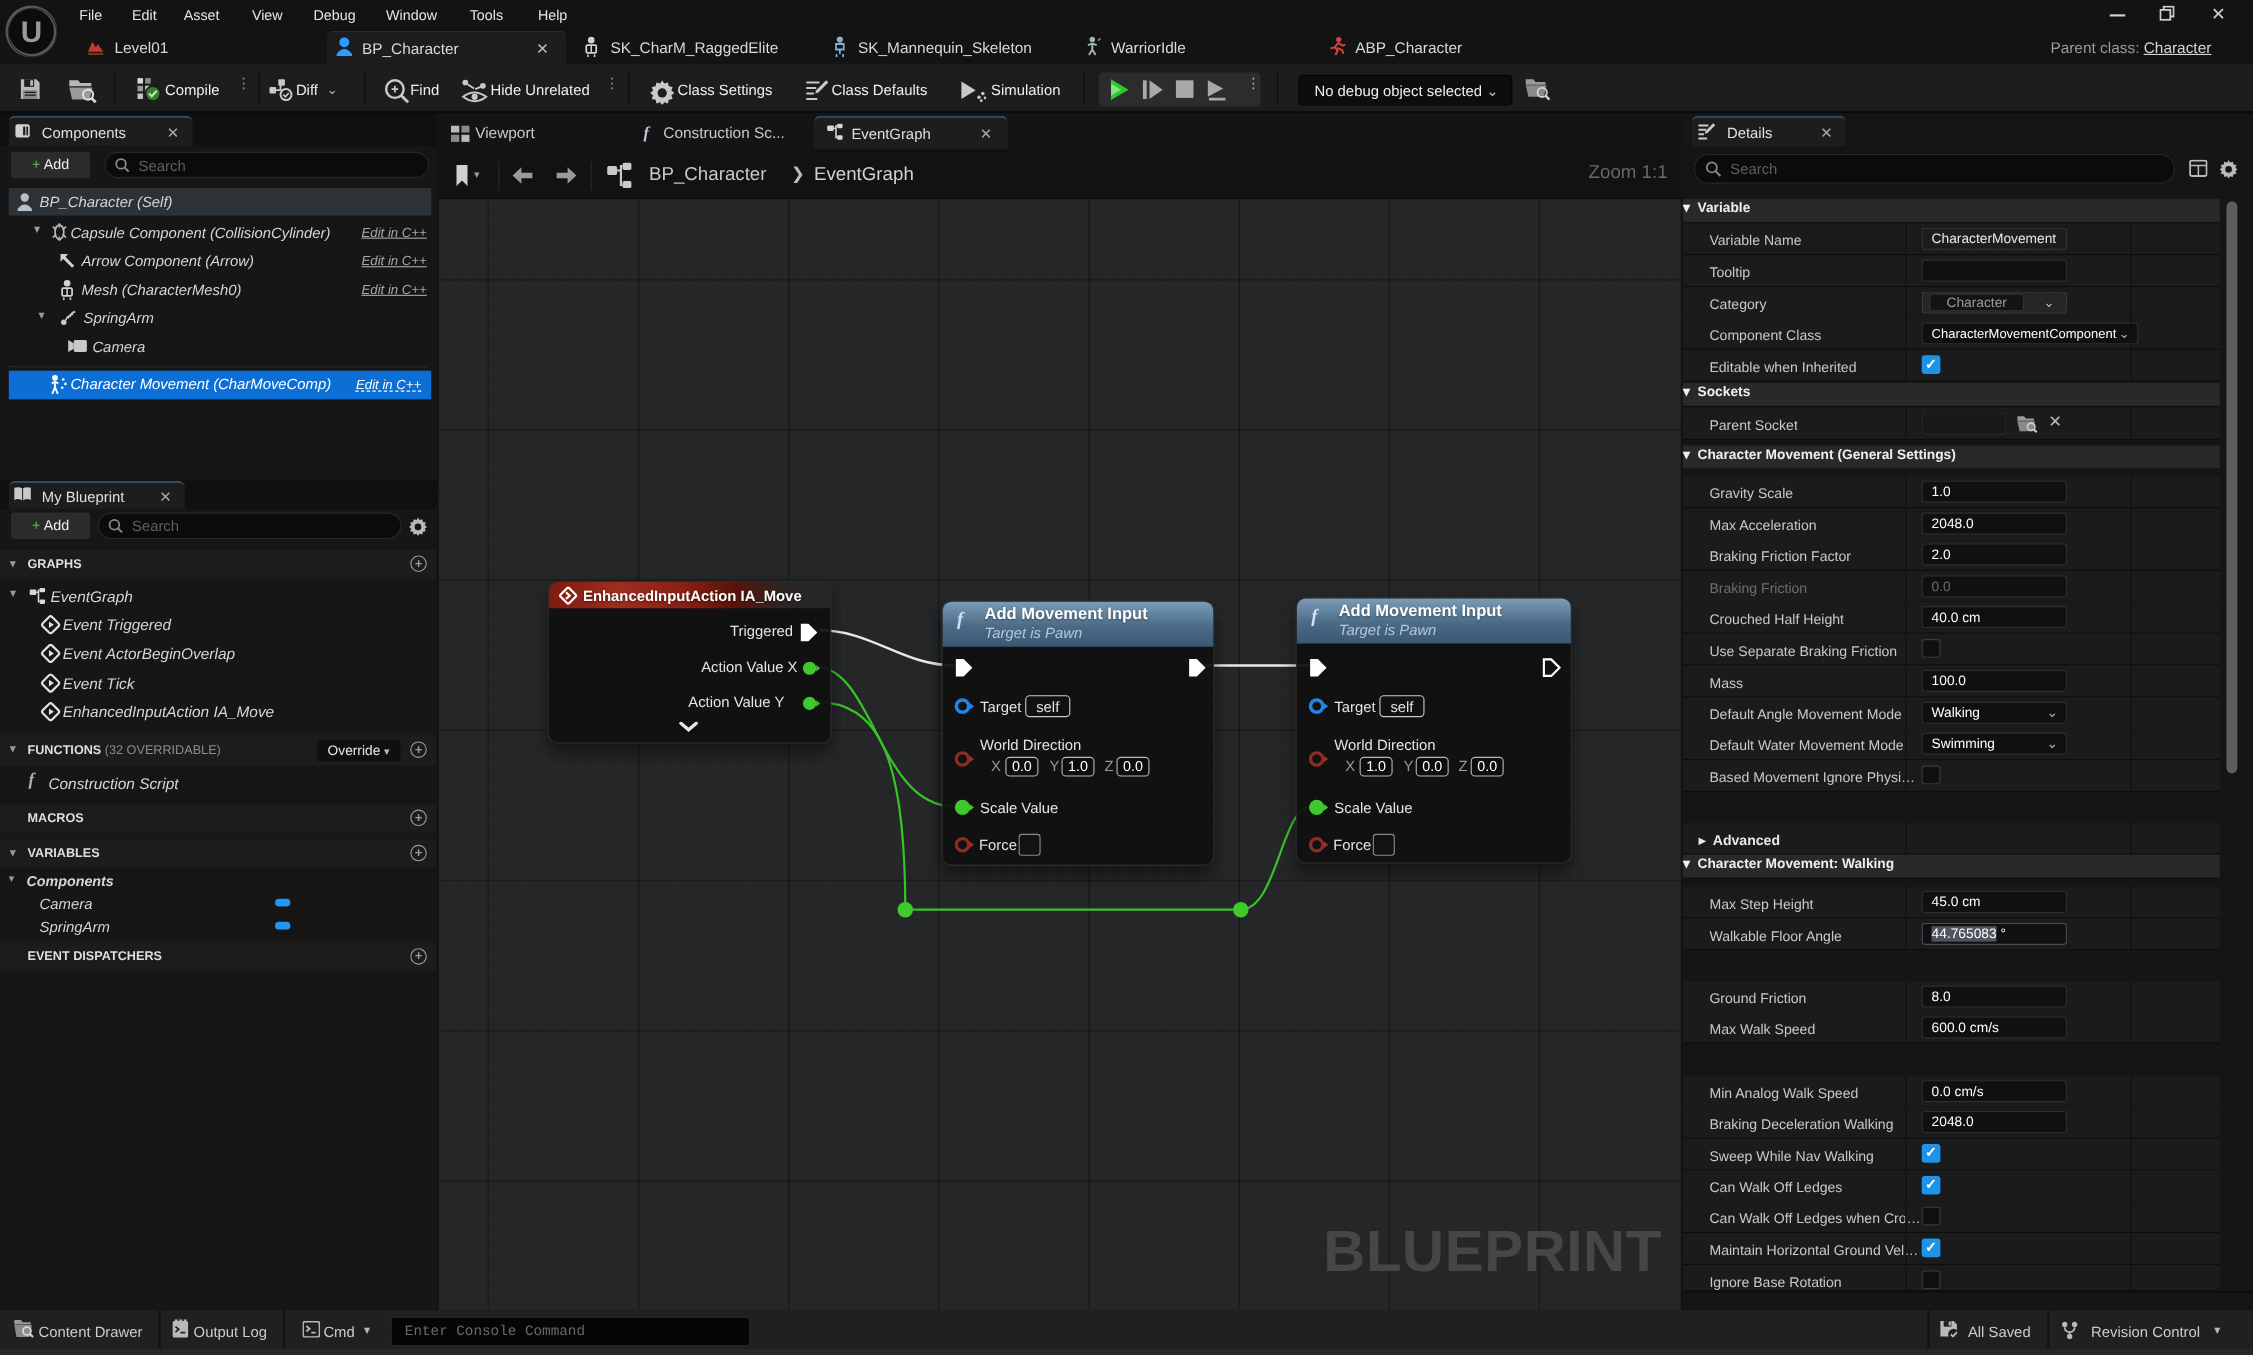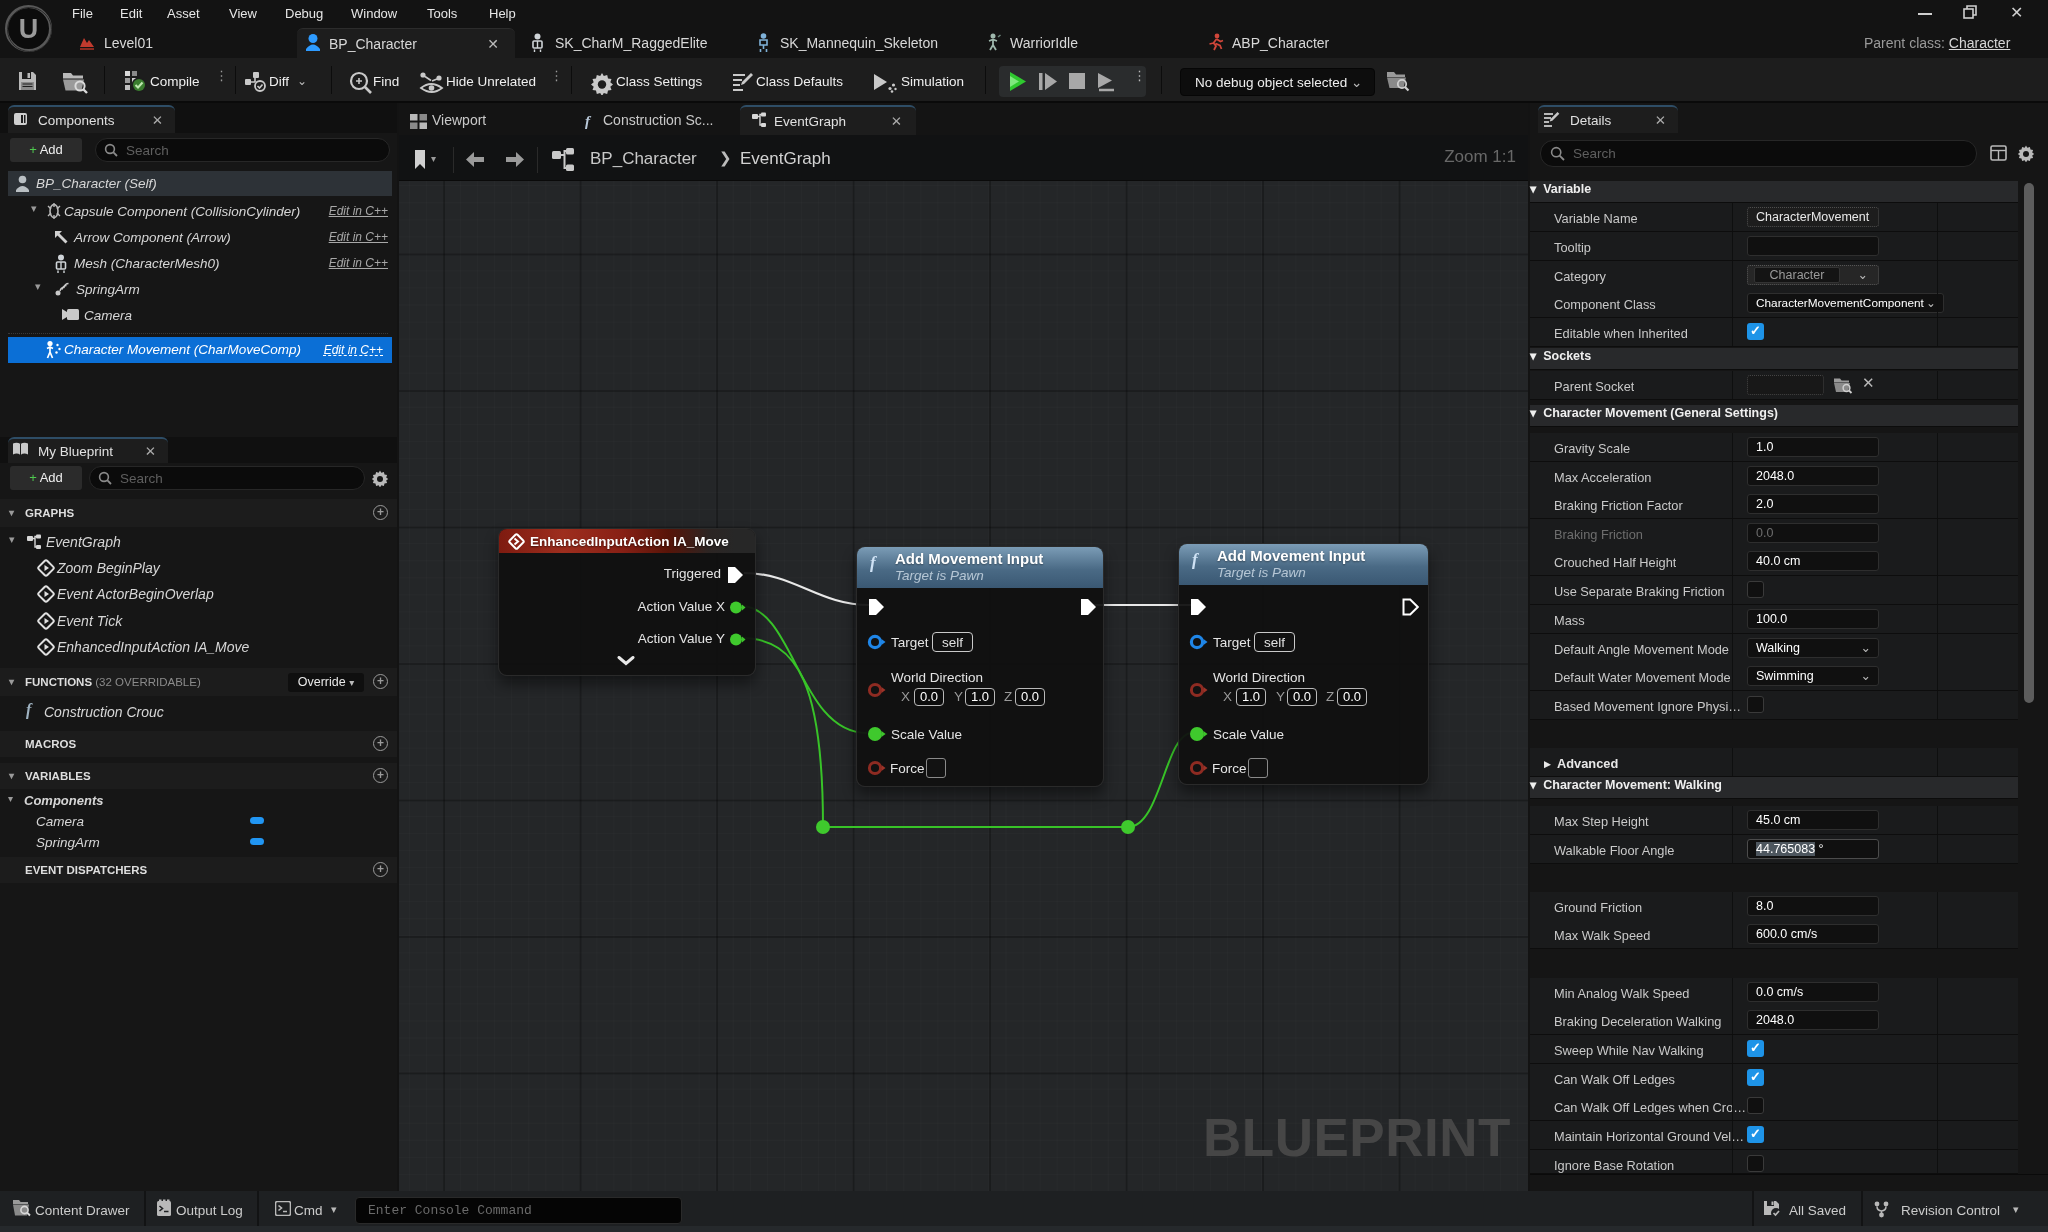--- a/index.html
+++ b/index.html
@@ -304,21 +304,21 @@
       </svg>
     <div class="shead" style="top:396px;height:28px;line-height:28px;padding-left:25px"><span class="txt" style="left:9px;top:0;color:#9a9a9a;font-size:10px">▾</span>GRAPHS<span class="plus" style="right:9px;top:6px">+</span></div>
     <div class="crow" style="top:427px;line-height:25px;padding-left:46px;font-size:14px">EventGraph</div>
     <span class="txt" style="left:9px;top:430px;color:#9a9a9a;font-size:11px">▾</span>
     <svg class="abs" style="left:26px;top:431px" width="17" height="16" viewBox="0 0 17 16">
         <rect x="1" y="2" width="6" height="5" rx="1" fill="#d8d8d8"></rect>
         <rect x="10" y="0.5" width="5" height="4" rx="1" fill="#d8d8d8"></rect>
         <rect x="10" y="11" width="5" height="4" rx="1" fill="#d8d8d8"></rect>
         <path d="M7 4.5 h2 v-2 h1 M9 4.5 v8.5 h1" stroke="#d8d8d8" stroke-width="1.4" fill="none"></path>
       </svg>
-    <div class="crow" style="top:453px;line-height:25px;padding-left:57px;font-size:14px">Zoom BeginPlay</div>
+    <div class="crow" style="top:453px;line-height:25px;padding-left:57px;font-size:14px">Event Triggered</div>
     <div class="crow" style="top:479px;line-height:25px;padding-left:57px;font-size:14px">Event ActorBeginOverlap</div>
     <div class="crow" style="top:506px;line-height:25px;padding-left:57px;font-size:14px">Event Tick</div>
     <div class="crow" style="top:532px;line-height:25px;padding-left:57px;font-size:14px">EnhancedInputAction IA_Move</div>
     <svg class="abs" style="left:37px;top:456px" width="19" height="18" viewBox="0 0 19 18">
         <rect x="3" y="3" width="12" height="12" rx="2" fill="none" stroke="#e0e0e0" stroke-width="2" transform="rotate(45 9 9)"></rect>
         <path d="M7.5 6 L12 9 L7.5 12 z" fill="#e0e0e0"></path>
       </svg>
     <svg class="abs" style="left:37px;top:482px" width="19" height="18" viewBox="0 0 19 18">
         <rect x="3" y="3" width="12" height="12" rx="2" fill="none" stroke="#e0e0e0" stroke-width="2" transform="rotate(45 9 9)"></rect>
         <path d="M7.5 6 L12 9 L7.5 12 z" fill="#e0e0e0"></path>
@@ -327,21 +327,21 @@
         <rect x="3" y="3" width="12" height="12" rx="2" fill="none" stroke="#e0e0e0" stroke-width="2" transform="rotate(45 9 9)"></rect>
         <path d="M7.5 6 L12 9 L7.5 12 z" fill="#e0e0e0"></path>
       </svg>
     <svg class="abs" style="left:37px;top:535px" width="19" height="18" viewBox="0 0 19 18">
         <rect x="3" y="3" width="12" height="12" rx="2" fill="none" stroke="#e0e0e0" stroke-width="2" transform="rotate(45 9 9)"></rect>
         <path d="M7.5 6 L12 9 L7.5 12 z" fill="#e0e0e0"></path>
       </svg>
     <div class="shead" style="top:565px;height:28px;line-height:28px;padding-left:25px"><span class="txt" style="left:9px;top:0;color:#9a9a9a;font-size:10px">▾</span>FUNCTIONS <span style="color:#8b8b8b;font-weight:normal">(32 OVERRIDABLE)</span>
       <div class="abs" style="left:288px;top:5px;width:76px;height:19px;background:#0f0f0f;border-radius:3px;color:#e8e8e8;font-weight:normal;font-size:12.5px;text-align:center;line-height:19px">Override <span style="font-size:10px;color:#bbb">▾</span></div>
       <span class="plus" style="right:9px;top:6px">+</span></div>
-    <div class="crow" style="top:597px;line-height:25px;padding-left:44px;font-size:14px">Construction Crouc</div>
+    <div class="crow" style="top:597px;line-height:25px;padding-left:44px;font-size:14px">Construction Script</div>
     <div class="txt" style="left:26px;top:598px;color:#9fb3c2;font-size:16px;font-style:italic;font-family:'Liberation Serif',serif"><b>f</b></div>
     <div class="shead" style="top:628px;height:26px;line-height:26px;padding-left:25px">MACROS<span class="plus" style="right:9px;top:5px">+</span></div>
     <div class="shead" style="top:660px;height:26px;line-height:26px;padding-left:25px"><span class="txt" style="left:9px;top:0;color:#9a9a9a;font-size:10px">▾</span>VARIABLES<span class="plus" style="right:9px;top:5px">+</span></div>
     <div class="crow" style="top:687px;line-height:22px;padding-left:24px;font-weight:bold;font-size:13px">Components</div>
     <span class="txt" style="left:8px;top:690px;color:#9a9a9a;font-size:10px">▾</span>
     <div class="crow" style="top:708px;line-height:22px;padding-left:36px;font-size:13.5px">Camera</div>
     <div class="crow" style="top:729px;line-height:22px;padding-left:36px;font-size:13.5px">SpringArm</div>
     <div class="abs" style="left:250px;top:714px;width:14px;height:7px;border-radius:4px;background:#2196f3"></div>
     <div class="abs" style="left:250px;top:735px;width:14px;height:7px;border-radius:4px;background:#2196f3"></div>
     <div class="shead" style="top:754px;height:26px;line-height:26px;padding-left:25px">EVENT DISPATCHERS<span class="plus" style="right:9px;top:5px">+</span></div>
@@ -411,21 +411,21 @@
       <div class="txt" style="left:31px;top:5px;font-size:13.5px;font-weight:bold;color:#fff;text-shadow:0 1px 2px rgba(0,0,0,.6)">EnhancedInputAction IA_Move</div>
       <div class="pinlbl" style="right:34px;top:37px">Triggered</div>
       <svg class="abs" style="left:228px;top:37px" width="17" height="18" viewBox="0 0 17 18">
           <path d="M1 1 h7 l8 8 -8 8 h-7 z" fill="#fff"></path>
         </svg>
       <div class="pinlbl" style="right:30px;top:70px">Action Value X</div>
       <svg class="abs" style="left:230px;top:71px" width="17" height="15" viewBox="0 0 17 15">
           <circle cx="7" cy="7.5" r="6" fill="#3fc92d"></circle>
           <path d="M13 4.5 l3.5 3 -3.5 3 z" fill="#3ec42c"></path>
         </svg>
-      <div class="pinlbl" style="right:30px;top:102px">Action Value Y</div>
+      <div class="pinlbl" style="right:42px;top:102px">Action Value Y</div>
       <svg class="abs" style="left:230px;top:103px" width="17" height="15" viewBox="0 0 17 15">
           <circle cx="7" cy="7.5" r="6" fill="#3fc92d"></circle>
           <path d="M13 4.5 l3.5 3 -3.5 3 z" fill="#3ec42c"></path>
         </svg>
       <svg class="abs" style="left:118px;top:127px" width="18" height="10" viewBox="0 0 18 10">
           <path d="M2 1.5 L9 7.5 L16 1.5" fill="none" stroke="#e8e8e8" stroke-width="3" stroke-linecap="round"></path>
         </svg>
     </div>
 
     <div class="node" style="left:457px;top:443px;width:248px;height:241px">

